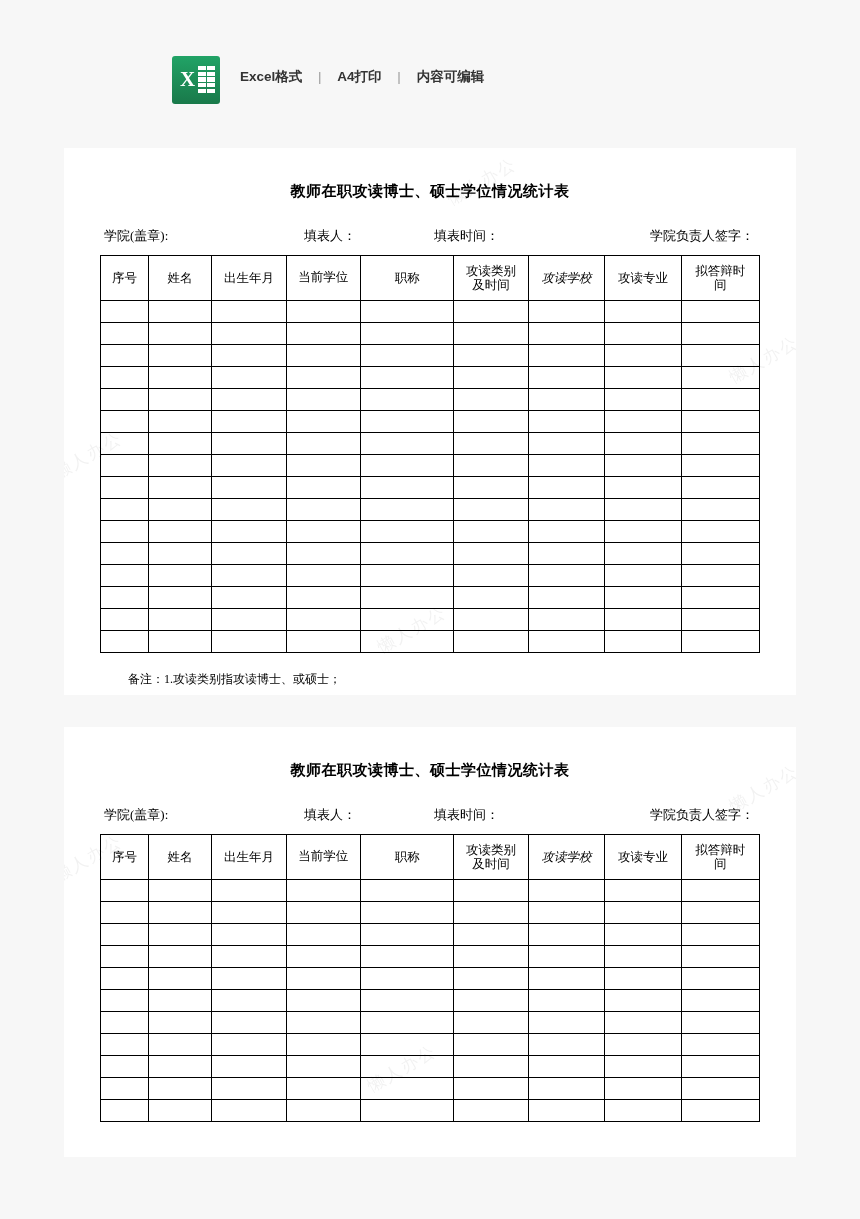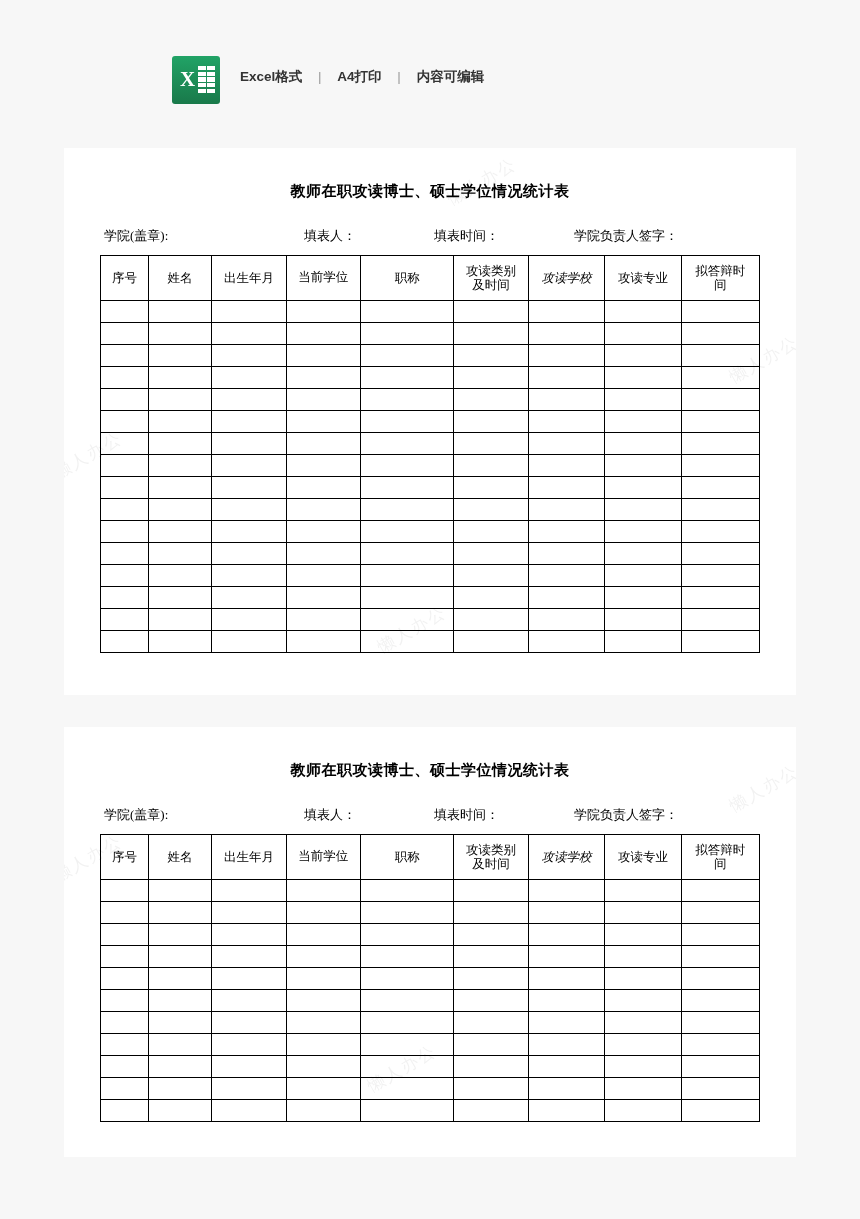--- a/index.html
+++ b/index.html
@@ -108,21 +108,21 @@
     font-family: "Liberation Serif", "DejaVu Serif", serif;
     font-size: 13px;
     color: #000;
     margin: 26px 0 10px 0;
     padding: 0 4px;
   }
   .sheet-subrow span { display: inline-block; }
   .sub-a { width: 200px; }
   .sub-b { width: 130px; }
   .sub-c { width: 140px; }
-  .sub-d { width: 180px; }
+  .sub-d { width: 180px; text-align: right; }
 
   table.grid-table {
     border-collapse: collapse;
     width: 100%;
     font-family: "Liberation Serif", "DejaVu Serif", serif;
     table-layout: fixed;
   }
   table.grid-table th,
   table.grid-table td {
     border: 1px solid #000;
@@ -411,20 +411,26 @@
             <td class="c4">&nbsp;</td>
             <td class="c5">&nbsp;</td>
             <td class="c6">&nbsp;</td>
             <td class="c7">&nbsp;</td>
             <td class="c8">&nbsp;</td>
             <td class="c9">&nbsp;</td>
           </tr>
         </tbody>
     </table>
 
+    <div class="notes">
+      <div>
+        <span>备注：</span><span>1.攻读类别指攻读博士、或硕士；</span>
+      </div>
+
+    </div>
   </div>
 
   <div class="sheet sheet-2">
     <div class="wm" style="left:-14px; top:120px;">懒人办公</div>
     <div class="wm" style="left:300px; top:330px;">懒人办公</div>
     <div class="wm" style="left:662px; top:50px;">懒人办公</div>
 
     <div class="sheet-title">教师在职攻读博士、硕士学位情况统计表</div>
 
     <div class="sheet-subrow">

